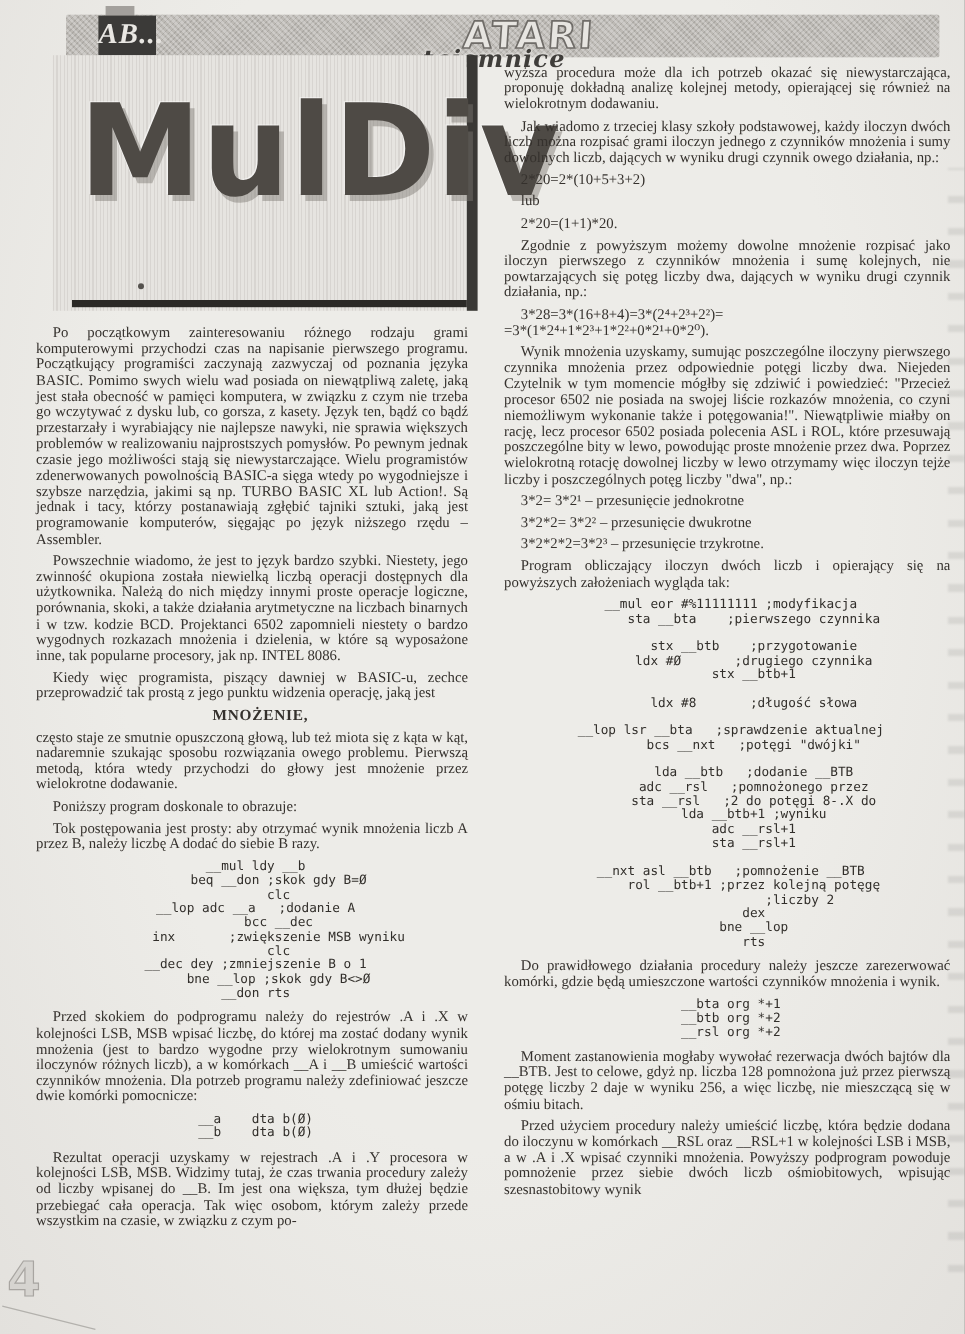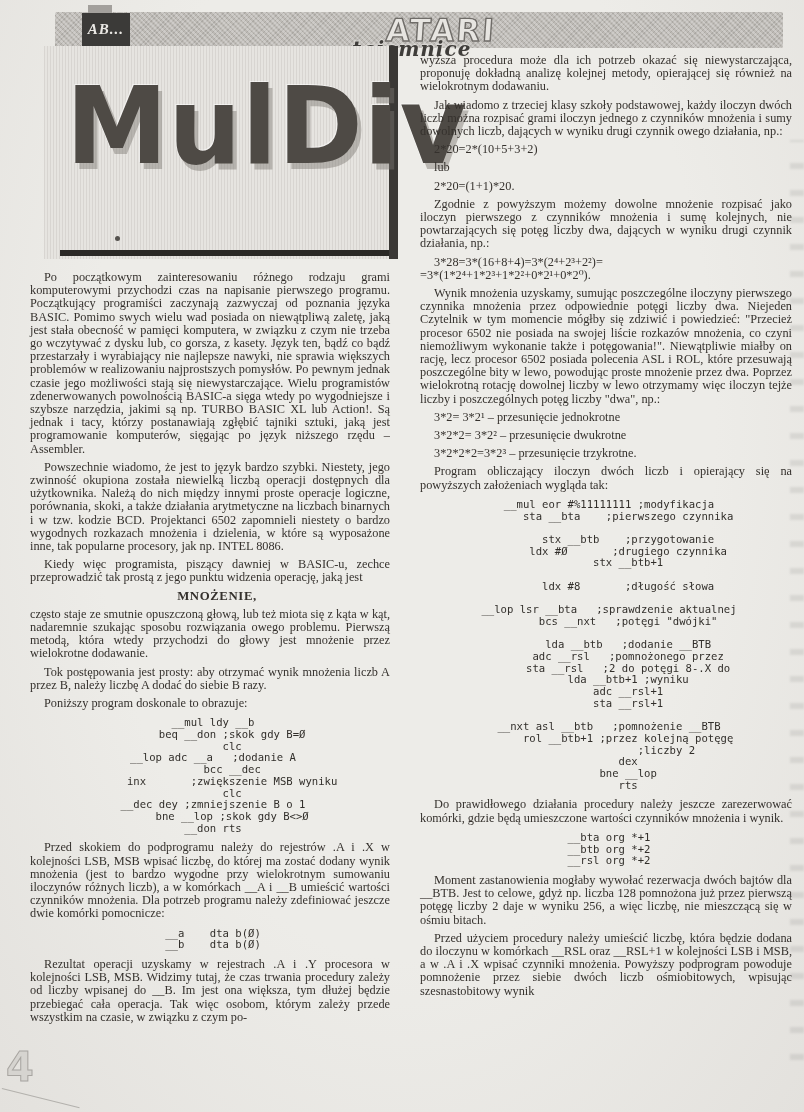--- a/index.html
+++ b/index.html
@@ -19,21 +19,21 @@
       repeating-linear-gradient(45deg, rgba(255,255,255,.25) 0 2px, rgba(0,0,0,0) 2px 4px),
       repeating-linear-gradient(-45deg, rgba(90,88,85,.18) 0 1px, rgba(0,0,0,0) 1px 3px),
       #bdbab5;
     border-radius:2px;
   }
   .ab-tab{position:absolute;left:88px;top:5px;width:24px;height:10px;background:#a3a09c;}
   .ab-badge{
     position:absolute;left:82px;top:13px;width:48px;height:33px;
     background:#3b3a38;color:#e9e7e3;
     font-family:"Liberation Serif",serif;font-style:italic;font-weight:bold;
-    font-size:15px;line-height:33px;text-align:center;letter-spacing:1px;
+    font-size:24px;line-height:33px;text-align:center;letter-spacing:1px;
   }
   .logo{position:absolute;left:352px;top:11px;width:220px;height:40px;}
   .atari{
     position:absolute;left:34px;top:0;
     font-family:"DejaVu Sans","Liberation Sans",sans-serif;
     font-weight:900;font-size:31px;line-height:38px;letter-spacing:2px;
     color:#e7e5e1;-webkit-text-stroke:1.4px #6f6c68;
     transform:skewX(-4deg);
   }
   .tajemnice{
@@ -111,22 +111,22 @@
     <div class="speck"></div>
     <div class="title-rule"></div>
   </div>
 
   <div class="col col-left">
     <p>Po początkowym zainteresowaniu różnego rodzaju grami komputerowymi przychodzi czas na napisanie pierwszego programu. Początkujący programiści zaczynają zazwyczaj od poznania języka BASIC. Pomimo swych wielu wad posiada on niewątpliwą zaletę, jaką jest stała obecność w pamięci komputera, w związku z czym nie trzeba go wczytywać z dysku lub, co gorsza, z kasety. Język ten, bądź co bądź przestarzały i wyrabiający nie najlepsze nawyki, nie sprawia większych problemów w realizowaniu najprostszych pomysłów. Po pewnym jednak czasie jego możliwości stają się niewystarczające. Wielu programistów zdenerwowanych powolnością BASIC-a sięga wtedy po wygodniejsze i szybsze narzędzia, jakimi są np. TURBO BASIC XL lub Action!. Są jednak i tacy, którzy postanawiają zgłębić tajniki sztuki, jaką jest programowanie komputerów, sięgając po język niższego rzędu – Assembler.</p>
     <p>Powszechnie wiadomo, że jest to język bardzo szybki. Niestety, jego zwinność okupiona została niewielką liczbą operacji dostępnych dla użytkownika. Należą do nich między innymi proste operacje logiczne, porównania, skoki, a także działania arytmetyczne na liczbach binarnych i w tzw. kodzie BCD. Projektanci 6502 zapomnieli niestety o bardzo wygodnych rozkazach mnożenia i dzielenia, w które są wyposażone inne, tak popularne procesory, jak np. INTEL 8086.</p>
     <p>Kiedy więc programista, piszący dawniej w BASIC-u, zechce przeprowadzić tak prostą z jego punktu widzenia operację, jaką jest</p>
     <p class="section-heading">MNOŻENIE,</p>
     <p class="no-indent">często staje ze smutnie opuszczoną głową, lub też miota się z kąta w kąt, nadaremnie szukając sposobu rozwiązania owego problemu. Pierwszą metodą, która wtedy przychodzi do głowy jest mnożenie przez wielokrotne dodawanie.</p>
+    <p>Poniższy program doskonale to obrazuje:</p>
     <p>Tok postępowania jest prosty: aby otrzymać wynik mnożenia liczb A przez B, należy liczbę A dodać do siebie B razy.</p>
-    <p>Poniższy program doskonale to obrazuje:</p>
     <pre class="code">__mul ldy __b
       beq __don ;skok gdy B=Ø
       clc
 __lop adc __a   ;dodanie A
       bcc __dec
       inx       ;zwiększenie MSB wyniku
       clc
 __dec dey ;zmniejszenie B o 1
       bne __lop ;skok gdy B&lt;&gt;Ø
 __don rts</pre>

